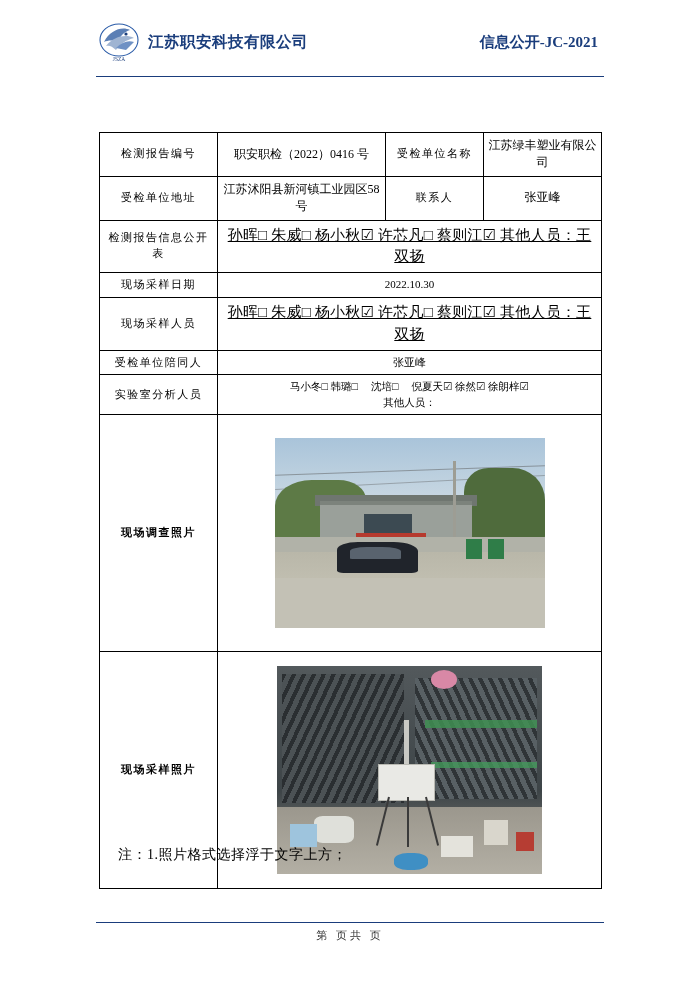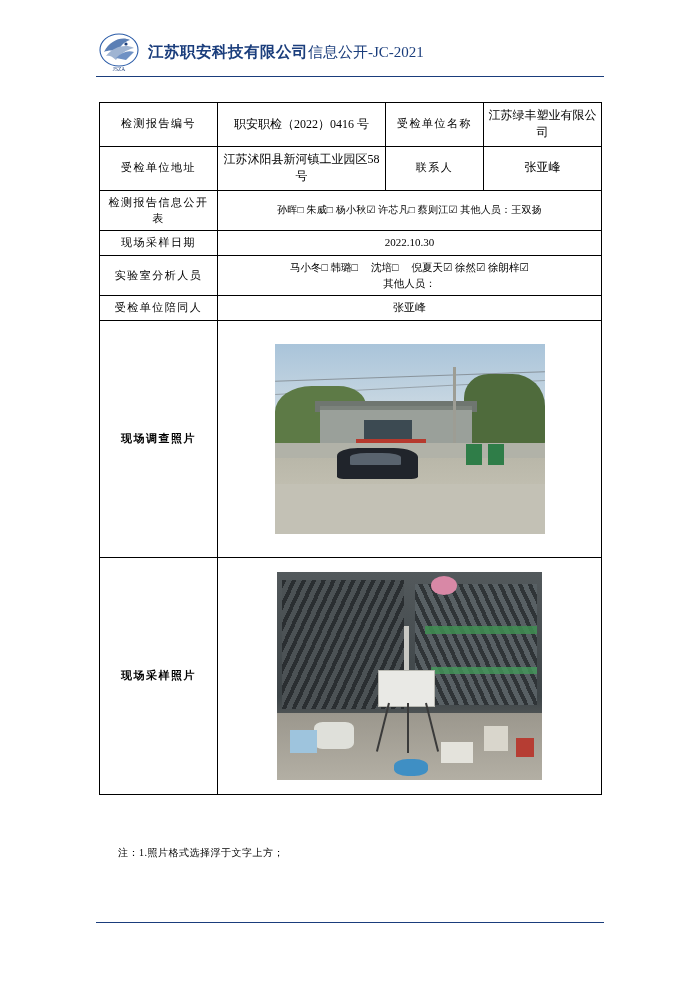--- a/index.html
+++ b/index.html
@@ -16,25 +16,26 @@
     background: #ffffff;
     position: relative;
     box-sizing: border-box;
     margin: 0 auto;
     overflow: hidden;
   }
   
   .header {
     position: absolute;
     left: 96px;
-    top: 28px;
+    top: 18px;
     width: 508px;
     height: 48px;
     display: flex;
     align-items: center;
+    justify-content: space-between;
   }
   .brand {
     display: flex;
     align-items: center;
     gap: 6px;
   }
   .logo {
     width: 46px;
     height: 44px;
     position: relative;
@@ -48,20 +49,21 @@
     color: #1a3d7c;
     letter-spacing: 0.5px;
     white-space: nowrap;
   }
   .doc-code {
     font-family: "Liberation Serif", serif;
     font-size: 15px;
     color: #1a3d7c;
     white-space: nowrap;
     padding-right: 6px;
+    font-weight: bold;
   }
   .header-rule {
     position: absolute;
     left: 96px;
     top: 76px;
     width: 508px;
     height: 0;
     border-top: 1.2px solid #1a3d7c;
   }
   
@@ -74,40 +76,41 @@
     font-family: "Liberation Sans", sans-serif;
     font-size: 16.5px;
     font-weight: bold;
     color: #000;
     letter-spacing: 1px;
   }
   
   table.main {
     position: absolute;
     left: 99px;
-    top: 102px;
+    top: 132px;
     width: 502px;
     border-collapse: collapse;
     table-layout: fixed;
     font-size: 11px;
     color: #000;
   }
   table.main td {
     border: 0.8px solid #000;
     padding: 4px 3px;
     text-align: center;
     vertical-align: middle;
     line-height: 1.45;
     font-family: "Liberation Serif", serif;
   }
   .lbl { letter-spacing: 1.5px; }
   .val-lg { font-size: 12px; }
   .members {
-    font-size: 10px;
+    font-size: 15px;
     letter-spacing: 0.2px;
+    text-decoration: underline;
   }
   .left-cell {
     text-align: left;
     padding-left: 22px;
   }
   .analysts {
     font-size: 10.5px;
     line-height: 1.9;
   }
   .photo-label {
@@ -129,21 +132,21 @@
   .photo-box.tall {
     height: 208px;
     width: 265px;
   }
   
   .footnote {
     position: absolute;
     left: 118px;
     top: 846px;
     font-family: "Liberation Serif", serif;
-    font-size: 10px;
+    font-size: 14px;
     color: #000;
     letter-spacing: 0.5px;
   }
   
   .footer-rule {
     position: absolute;
     left: 96px;
     top: 922px;
     width: 508px;
     height: 0;
@@ -247,29 +250,33 @@
       </tr>
       <tr>
         <td class="lbl">检测报告信息公开表</td>
         <td class="members" colspan="3">孙晖□ 朱威□ 杨小秋☑ 许芯凡□ 蔡则江☑ 其他人员：王双扬</td>
       </tr>
       <tr>
         <td class="lbl">现场采样日期</td>
         <td colspan="3">2022.10.30</td>
       </tr>
       <tr>
+        <td class="lbl">现场采样人员</td>
+        <td class="members" colspan="3">孙晖□ 朱威□ 杨小秋☑ 许芯凡□ 蔡则江☑ 其他人员：王双扬</td>
+      </tr>
+      <tr>
+        <td class="lbl">受检单位陪同人</td>
+        <td colspan="3">张亚峰</td>
+      </tr>
+      <tr>
         <td class="lbl">实验室分析人员</td>
         <td colspan="3" class="analysts left-cell">
           <div>马小冬□ 韩璐□ 　沈培□ 　倪夏天☑ 徐然☑ 徐朗梓☑</div>
           <div>其他人员：</div>
         </td>
-      </tr>
-      <tr>
-        <td class="lbl">受检单位陪同人</td>
-        <td colspan="3">张亚峰</td>
       </tr>
       <tr>
         <td class="photo-label">现场调查照片</td>
         <td colspan="3" class="photo-cell">
           <div class="photo-box ph1">
             <span class="sky"></span>
             <span class="wire"></span>
             <span class="wire2"></span>
             <span class="trees-left"></span>
             <span class="trees-right"></span>
@@ -312,14 +319,15 @@
             <span class="redthing"></span>
           </div>
         </td>
       </tr>
     </tbody>
   </table>
 
   <div class="footnote">注：1.照片格式选择浮于文字上方；</div>
 
   <div class="footer-rule"></div>
+  <div class="footer-text">第  页共    页</div>
 
 </div>
 
 </body></html>

